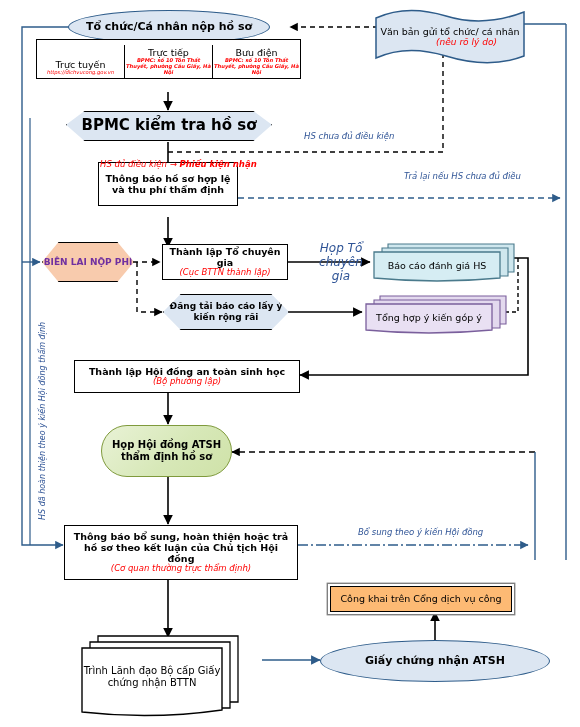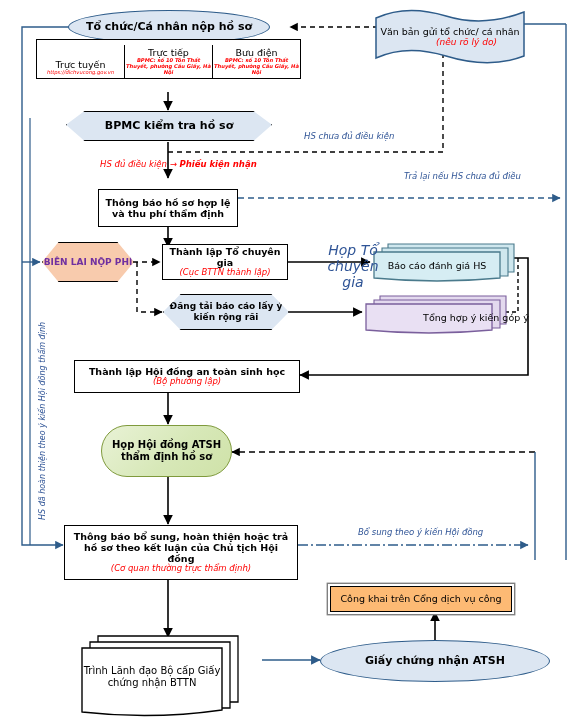--- a/index.html
+++ b/index.html
@@ -113,34 +113,34 @@
       <div class="t-main" style="font-size:9.5px;font-weight:normal;">Trực tiếp</div>
       <div class="t-sub" style="font-size:5.2px;font-weight:bold;">BPMC: số 10 Tôn Thất Thuyết, phường Cầu Giấy, Hà Nội</div>
     </div>
     <div>
       <div class="t-main" style="font-size:9.5px;font-weight:normal;">Bưu điện</div>
       <div class="t-sub" style="font-size:5.2px;font-weight:bold;">BPMC: số 10 Tôn Thất Thuyết, phường Cầu Giấy, Hà Nội</div>
     </div>
   </div>
 
   <div class="node hexflat" style="left:66px;top:111px;width:206px;height:30px;">
-    <div class="t-main" style="font-size:11px;">BPMC kiểm tra hồ sơ</div>
+    <div class="t-main" style="font-size:15px;">BPMC kiểm tra hồ sơ</div>
   </div>
 
   <div class="wave" style="left:372px;top:6px;width:156px;height:62px;">
     <svg viewBox="0 0 156 62" width="156" height="62">
       <path d="M4,12 C26,2 48,2 74,10 C100,18 126,16 152,6 L152,50 C126,60 100,58 74,50 C48,42 26,42 4,52 Z" fill="#dce6f2" stroke="#2e5c8a" stroke-width="1.5"></path>
     </svg>
     <div style="position:absolute;left:0;top:0;width:156px;height:62px;display:flex;flex-direction:column;align-items:center;justify-content:center;">
       <div class="t-main" style="font-size:9.5px;font-weight:normal;">Văn bản gửi tổ chức/ cá nhân</div>
       <div class="t-sub" style="font-size:9px;margin-left:33px;">(nêu rõ lý do)</div>
     </div>
   </div>
 
-  <div class="node rect" style="left:98px;top:189px;width:140px;height:38px;">
+  <div class="node rect" style="left:98px;top:162px;width:140px;height:44px;">
     <div class="t-main" style="font-size:9.5px;">Thông báo hồ sơ hợp lệ và thu phí thẩm định</div>
   </div>
 
   <div class="node hexor" style="left:42px;top:242px;width:92px;height:40px;">
     <div class="t-main" style="font-size:9px;">BIÊN LAI NỘP PHÍ</div>
   </div>
 
   <div class="node rect" style="left:162px;top:244px;width:126px;height:36px;">
     <div class="t-main" style="font-size:9.5px;">Thành lập Tổ chuyên gia</div>
     <div class="t-sub" style="font-size:8.5px;">(Cục BTTN thành lập)</div>
@@ -158,21 +158,21 @@
     </svg>
     <div class="doc-label" style="left:4px;top:12px;width:126px;height:26px;font-size:9.5px;">Báo cáo đánh giá HS</div>
   </div>
 
   <div class="papers" style="left:362px;top:292px;width:150px;height:42px;">
     <svg viewBox="0 0 150 42" width="150" height="42">
       <path d="M18,4 h126 v28 h-126 z" fill="#e3d9ee" stroke="#7a5f9c" stroke-width="1.1"></path>
       <path d="M12,8 h126 v28 h-126 z" fill="#e3d9ee" stroke="#7a5f9c" stroke-width="1.1"></path>
       <path d="M4,12 h126 v26 q-63,6 -126,0 z" fill="#e9e0f3" stroke="#7a5f9c" stroke-width="1.3"></path>
     </svg>
-    <div class="doc-label" style="left:4px;top:12px;width:126px;height:26px;font-size:9.5px;padding-left:47px;">Tổng hợp ý kiến góp ý</div>
+    <div class="doc-label" style="left:4px;top:12px;width:126px;height:26px;font-size:9.5px;">Tổng hợp ý kiến góp ý</div>
   </div>
 
   <div class="node rect" style="left:74px;top:360px;width:226px;height:33px;">
     <div class="t-main" style="font-size:9.5px;">Thành lập Hội đồng an toàn sinh học</div>
     <div class="t-sub" style="font-size:8.5px;">(Bộ phường lập)</div>
   </div>
 
   <div class="node grn" style="left:101px;top:425px;width:131px;height:52px;">
     <div class="t-main" style="font-size:10px;">Họp Hội đồng ATSH thẩm định hồ sơ</div>
   </div>
@@ -202,19 +202,19 @@
   <div style="position:absolute;left:100px;top:160px;font-size:8.5px;" class="t-sub">
     <span>HS đủ điều kiện</span>
     <span>→</span>
     <b>Phiếu kiện nhận</b>
   </div>
 
   <div class="t-lbl" style="position:absolute;left:304px;top:132px;font-size:8.5px;">HS chưa đủ điều kiện</div>
 
   <div class="t-lbl" style="position:absolute;left:404px;top:172px;font-size:8.5px;">Trả lại nếu HS chưa đủ điều</div>
 
-  <div class="t-lbl" style="position:absolute;left:324px;top:242px;font-size:14px;width:58px;text-align:center;">Họp Tổ chuyên gia</div>
+  <div class="t-lbl" style="position:absolute;left:312px;top:242px;font-size:12px;width:58px;text-align:center;">Họp Tổ chuyên gia</div>
 
   <div class="t-lbl" style="position:absolute;left:358px;top:528px;font-size:8.5px;">Bổ sung theo ý kiến Hội đồng</div>
 
   <div class="vtext" style="left:38px;top:520px;transform:rotate(-90deg);font-size:8px;">HS đã hoàn thiện theo ý kiến Hội đồng thẩm định</div>
 
 </div>
 
 </body></html>

